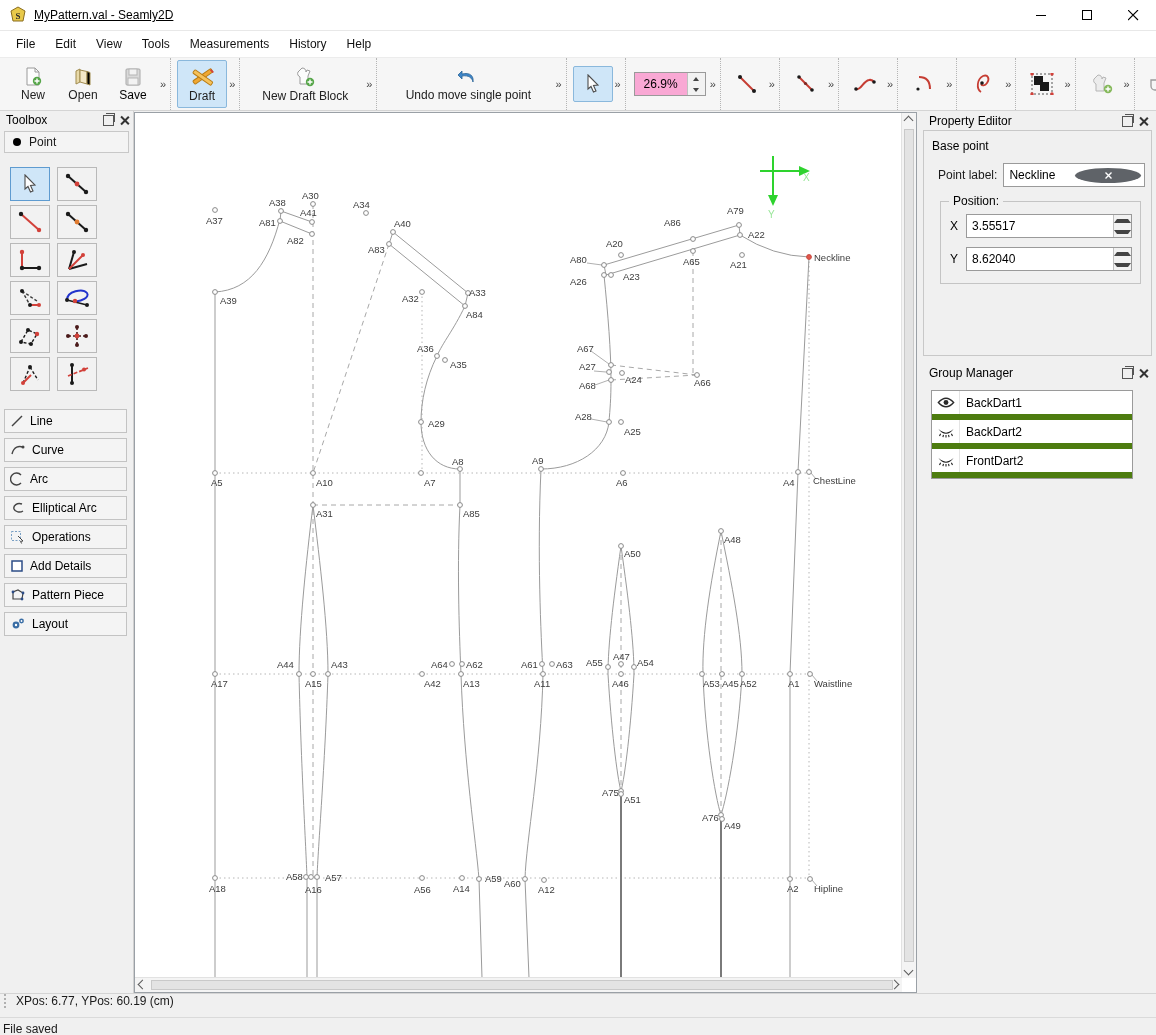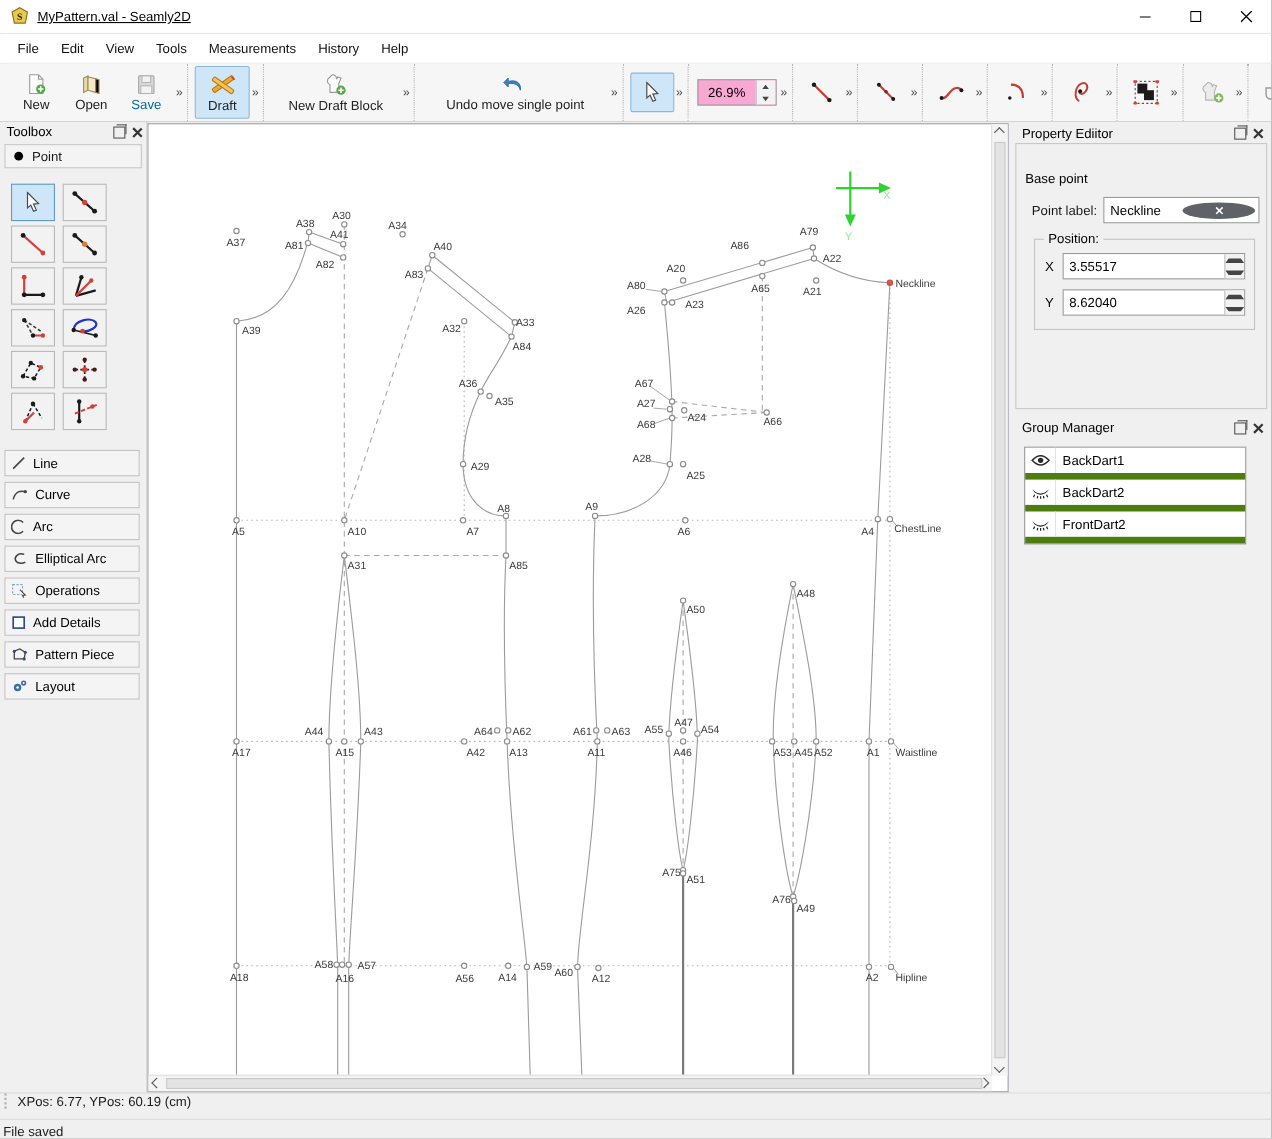--- a/index.html
+++ b/index.html
@@ -17,21 +17,21 @@
   .menu-item{padding:4px 10px;color:#111;}
   
   .toolbar{height:52px;background:#f6f6f6;display:flex;align-items:stretch;border-bottom:1px solid #d4d4d4;padding-left:2px;}
   .tgroup{display:flex;align-items:center;position:relative;padding:2px 2px 2px 6px;border-left:1px dotted #b5b5b5;}
   .tgroup:first-child{border-left:none;}
   .tbtn{display:flex;flex-direction:column;align-items:center;justify-content:center;min-width:40px;height:46px;
         border:1px solid transparent;border-radius:2px;color:#222;gap:1px;padding:0 4px;}
   .tbtn svg{display:block;}
   .tbtn.small{min-width:30px;height:34px;}
   .tbtn.checked{background:#cfe6f8;border-color:#8ab8dc;}
-  .tbtn.disabled{color:#0369a1;}
+  .tbtn.disabled{color:#000000;}
   .overflow{color:#444;font-size:11px;align-self:center;padding:0 2px;}
   .zoombox{display:flex;align-items:center;background:#f9a8d4;border:1px solid #9a9a9a;height:22px;margin:0 2px;}
   .zoombox .zval{width:52px;text-align:center;font-size:12px;color:#000;}
   .spin{width:17px;height:22px;display:flex;flex-direction:column;border-left:1px solid #c0c0c0;background:#f2f2f2;}
   .spin div{flex:1;display:flex;align-items:center;justify-content:center;}
   .tri-up{width:0;height:0;border-left:3.5px solid transparent;border-right:3.5px solid transparent;border-bottom:4px solid #444;}
   .tri-dn{width:0;height:0;border-left:3.5px solid transparent;border-right:3.5px solid transparent;border-top:4px solid #444;}
   
   .main{display:flex;height:882px;}
   
@@ -67,21 +67,21 @@
   .p-leader{fill:none;stroke:#9b9b9b;stroke-width:0.8;}
   .pt{fill:#fff;stroke:#8a8a8a;stroke-width:1;}
   .pt-red{fill:#e2574c;stroke:#c84a40;stroke-width:1;}
   .plabel{font-family:"Liberation Sans",sans-serif;font-size:9.5px;fill:#3c3c3c;}
   .axis-line{stroke:#2ed32e;stroke-width:2;fill:none;}
   .axis-head{fill:#2ed32e;}
   .axis-label{font-size:10px;fill:#98e698;}
   
   .rightcol{width:229px;background:#f0f0f0;display:flex;flex-direction:column;padding:1px 4px 0 5px;}
   .panel{background:#f0f0f0;}
-  .prop-body{border:1px solid #c8c8c8;background:#f0f0f0;padding:22px 6px 0 6px;height:218px;}
+  .prop-body{border:1px solid #c8c8c8;background:#f0f0f0;padding:6px 6px 0 6px;height:218px;}
   .base-point-label{margin:2px 0 10px 2px;color:#000;}
   .pl-row{display:flex;align-items:center;gap:6px;margin-left:8px;}
   .pl-input{flex:1;height:22px;background:#fff;border:1px solid #9a9a9a;display:flex;align-items:center;padding:0 3px 0 5px;}
   .pl-input span{flex:1;color:#000;}
   .clear-btn{width:15px;height:15px;border-radius:50%;background:#5f6368;display:flex;align-items:center;justify-content:center;}
   .posbox{border:1px solid #c4c4c4;margin:14px 4px 0 10px;padding:12px 8px 10px 8px;position:relative;}
   .posbox .legend{position:absolute;top:-8px;left:8px;background:#f0f0f0;padding:0 4px;color:#000;}
   .spinrow{display:flex;align-items:center;gap:7px;margin-bottom:9px;}
   .spinrow .axis{width:10px;text-align:center;color:#000;}
   .spinval{flex:1;height:22px;background:#fff;border:1px solid #9a9a9a;display:flex;align-items:center;}

